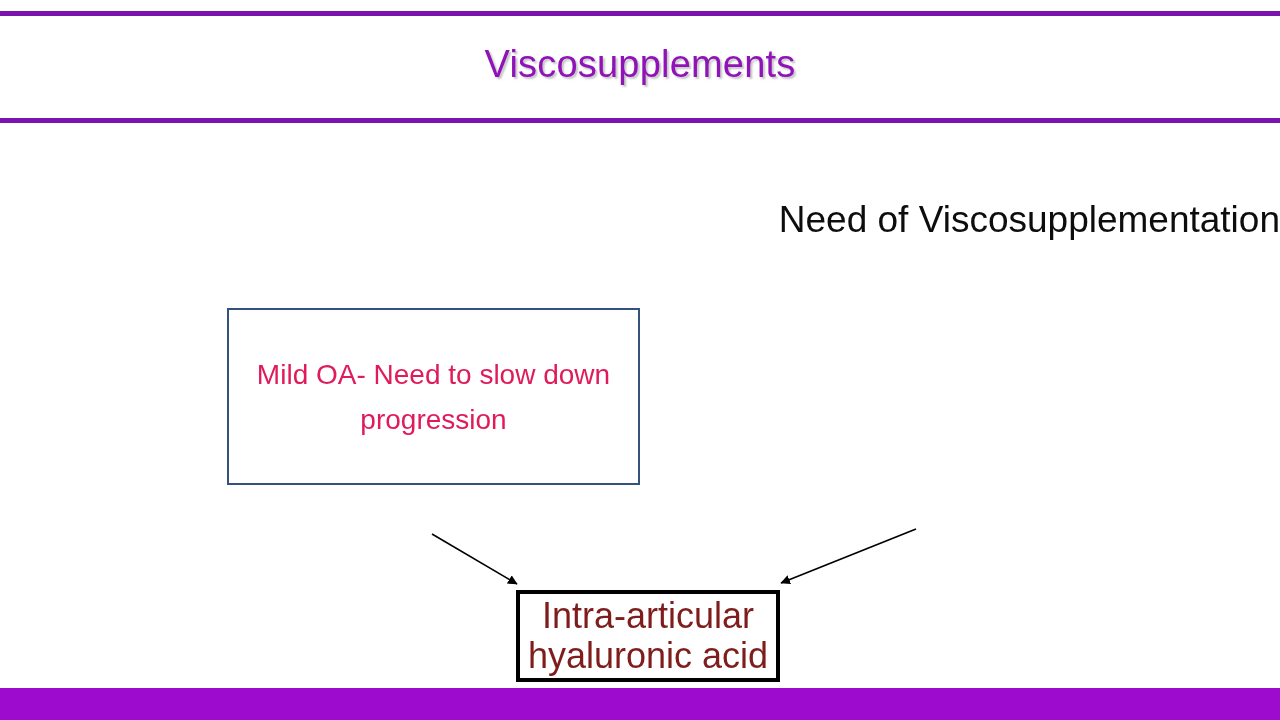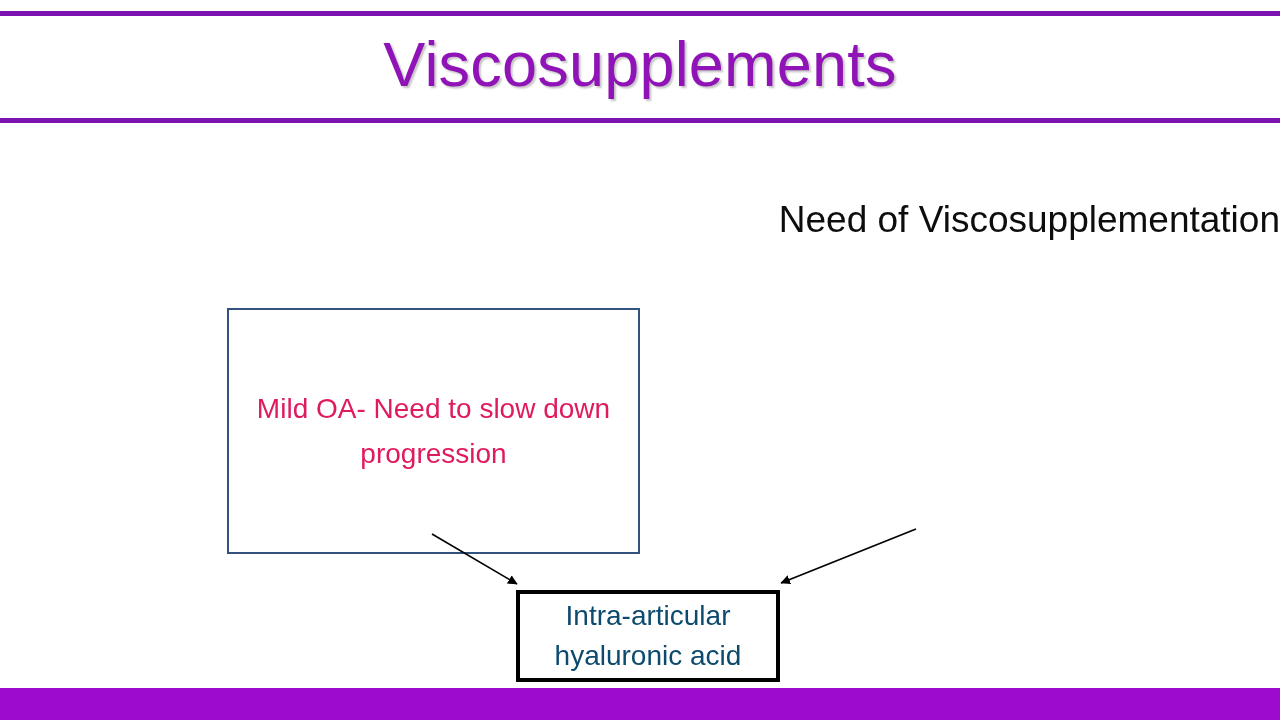--- a/index.html
+++ b/index.html
@@ -38,21 +38,21 @@
     height: 5px;
   }
 
   
   .title {
     position: absolute;
     top: 32px;
     left: 0;
     width: 1280px;
     text-align: center;
-    font-size: 63px;
+    font-size: 38px;
     line-height: 64px;
     font-weight: 400;
     color: #9013B8;
     letter-spacing: 0.2px;
     text-shadow: 2px 2px 2px rgba(150, 150, 150, 0.55);
     white-space: nowrap;
   }
 
   
   .subtitle {
@@ -74,21 +74,21 @@
     box-sizing: border-box;
     border: 2px solid #33527E;
     background: #ffffff;
     display: flex;
     justify-content: center;
   }
   .oa-box-left {
     left: 227px;
     top: 308px;
     width: 413px;
-    height: 246px;
+    height: 177px;
     align-items: center;
   }
   .oa-box-right {
     left: 710px;
     top: 306px;
     width: 412px;
     height: 223px;
     align-items: flex-start;
     padding-top: 40px;
   }
@@ -120,23 +120,23 @@
     width: 264px;
     height: 92px;
     border: 4px solid #000000;
     background: #ffffff;
     display: flex;
     align-items: center;
     justify-content: center;
     z-index: 3;
   }
   .result-text {
-    font-size: 28px;
+    font-size: 36px;
     line-height: 40px;
-    color: #0c4a6e;
+    color: #7f1d1d;
     text-align: center;
     font-weight: 400;
     white-space: pre-line;
   }
 
   
   .footer-bar {
     position: absolute;
     left: 0;
     top: 688px;

